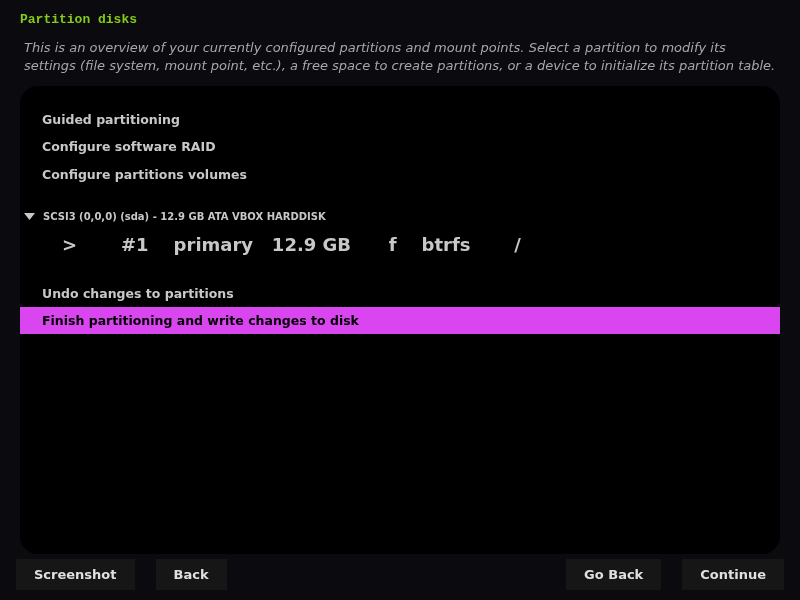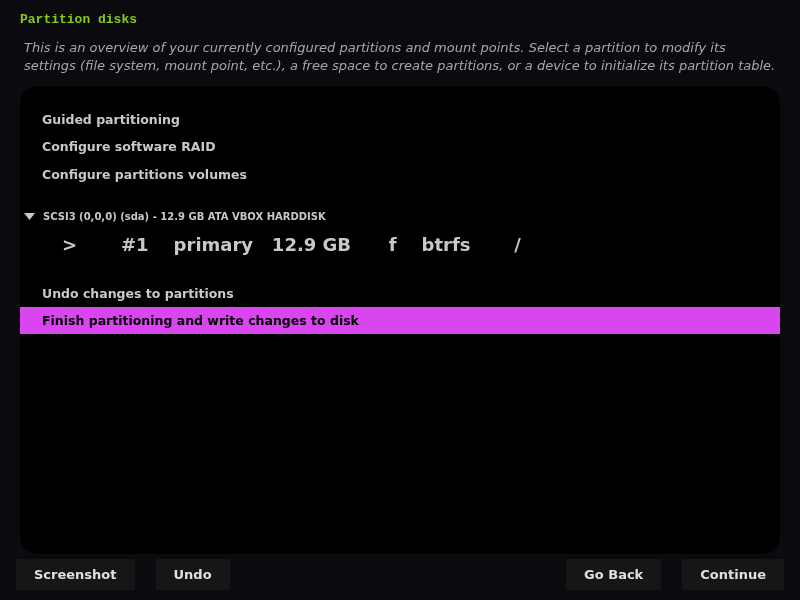--- a/index.html
+++ b/index.html
@@ -125,17 +125,17 @@
 
   <div class="spacer"></div>
 
   <div class="option-row">Undo changes to partitions</div>
   <div class="option-row selected">Finish partitioning and write changes to disk</div>
 
 </div>
 
 <div class="footer">
   <button class="btn">Screenshot</button>
-  <button class="btn">Undo</button>
+  <button class="btn">Back</button>
   <div class="footer-spacer"></div>
   <button class="btn">Go Back</button>
   <button class="btn">Continue</button>
 </div>
 
 </body></html>

